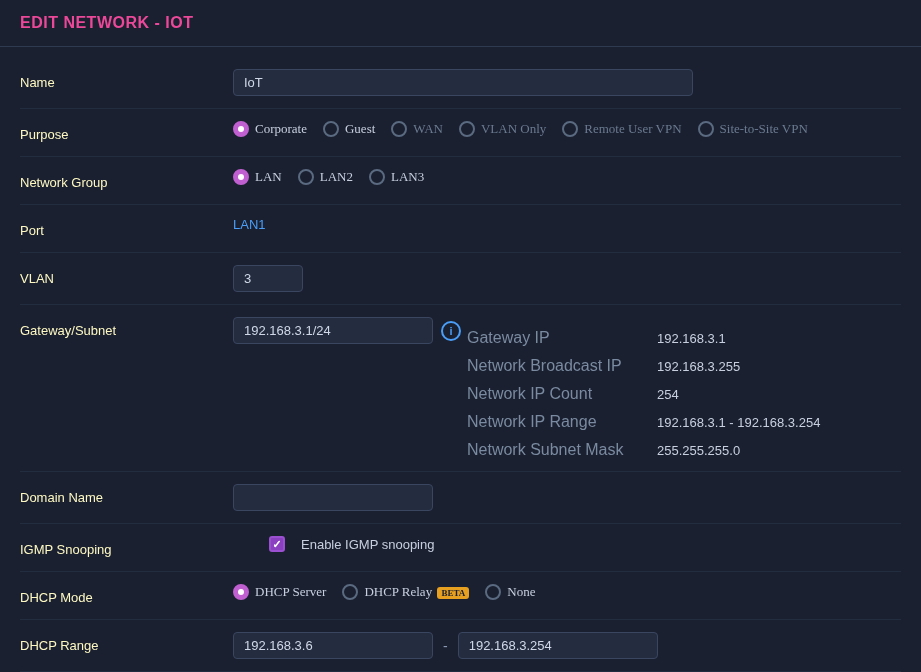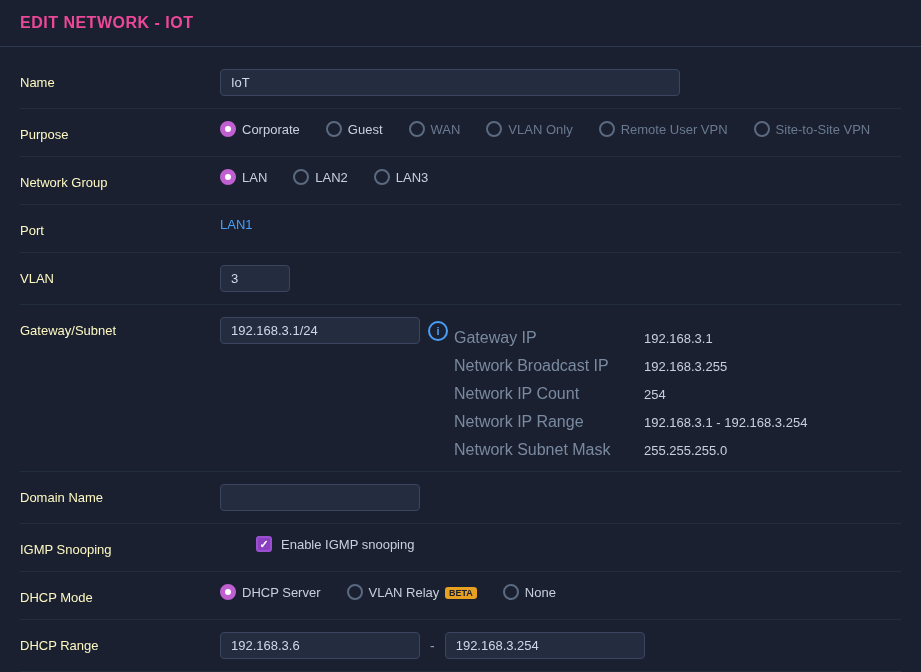--- a/index.html
+++ b/index.html
@@ -40,20 +40,21 @@
       color: #fef9c3;
       font-size: 13px;
       padding-top: 6px;
     }
     .form-control-area {
       flex: 1;
       display: flex;
       align-items: center;
       flex-wrap: wrap;
       gap: 6px;
+      margin-left: 13px;
     }
     input[type="text"] {
       background: #232d3f;
       border: 1px solid #3a4560;
       color: #d0d8e8;
       border-radius: 4px;
       padding: 5px 10px;
       font-size: 13px;
       outline: none;
     }
@@ -66,22 +67,23 @@
     .gateway-input {
       width: 200px;
     }
     .domain-input {
       width: 200px;
     }
     
     .radio-group {
       display: flex;
       align-items: center;
-      gap: 26px;
+      gap: 16px;
       flex-wrap: wrap;
+      font-family: Liberation Serif, serif;
     }
     .radio-item {
       display: flex;
       align-items: center;
       gap: 6px;
       cursor: pointer;
     }
     .radio-dot {
       width: 16px;
       height: 16px;
@@ -152,21 +154,21 @@
       font-size: 16px;
     }
     .detail-value {
       color: #c8d0e0;
       font-size: 13px;
     }
     
     .checkbox-item {
       display: flex;
       align-items: center;
-      gap: 9px;
+      gap: 16px;
       cursor: pointer;
       padding-left: 36px;
     }
     .checkbox-box {
       width: 16px;
       height: 16px;
       border-radius: 3px;
       background: #8a40c0;
       border: 2px solid #9a50d0;
       display: flex;
@@ -343,21 +345,21 @@
     <div class="form-row">
       <div class="form-label">DHCP Mode</div>
       <div class="form-control-area radio-group">
         <label class="radio-item">
           <span class="radio-dot selected"></span>
           <span class="radio-label">DHCP Server</span>
         </label>
         <label class="radio-item">
           <span class="radio-dot unselected"></span>
           <span class="radio-label">
-            <span>VLAN Relay</span>
+            <span>DHCP Relay</span>
             <span class="beta-badge">BETA</span>
           </span>
         </label>
         <label class="radio-item">
           <span class="radio-dot unselected"></span>
           <span class="radio-label">None</span>
         </label>
       </div>
     </div>
 

